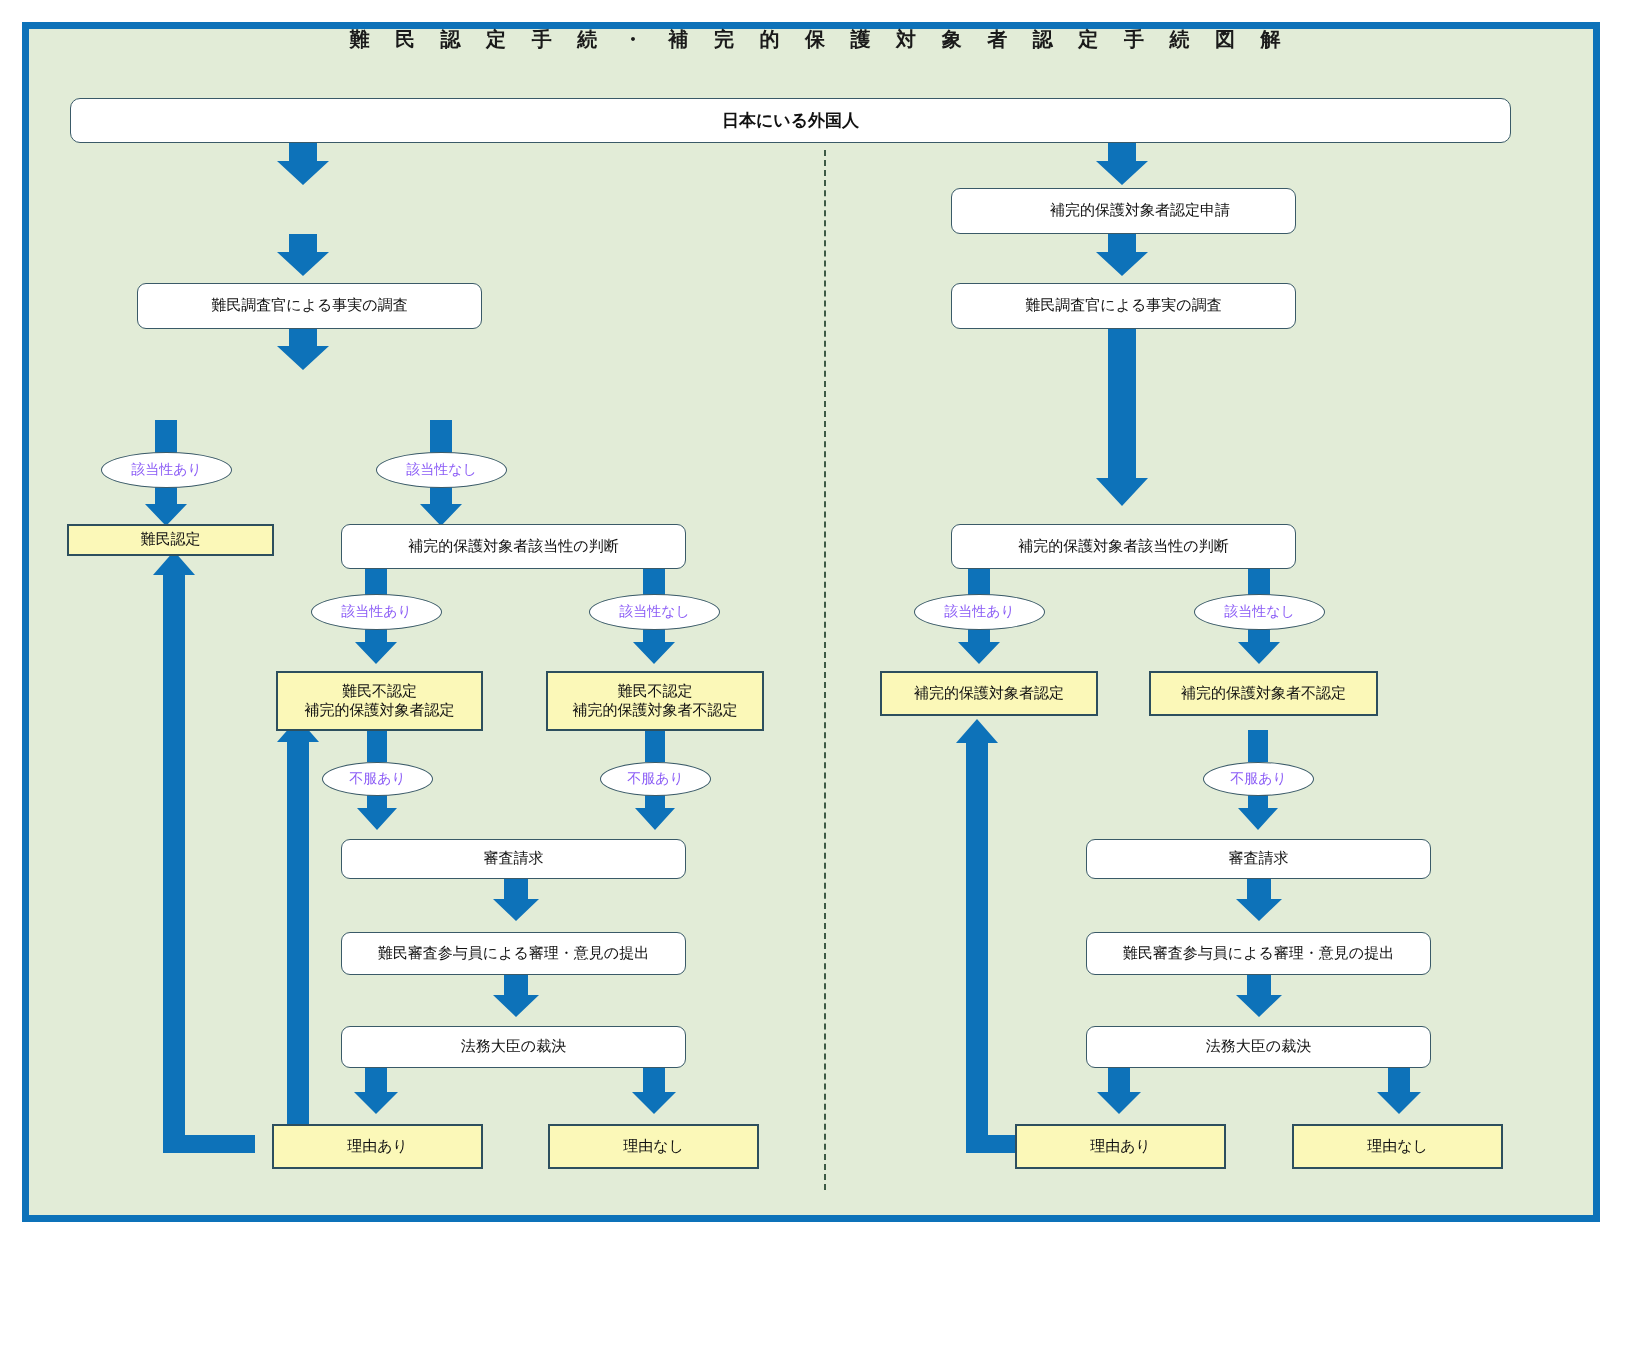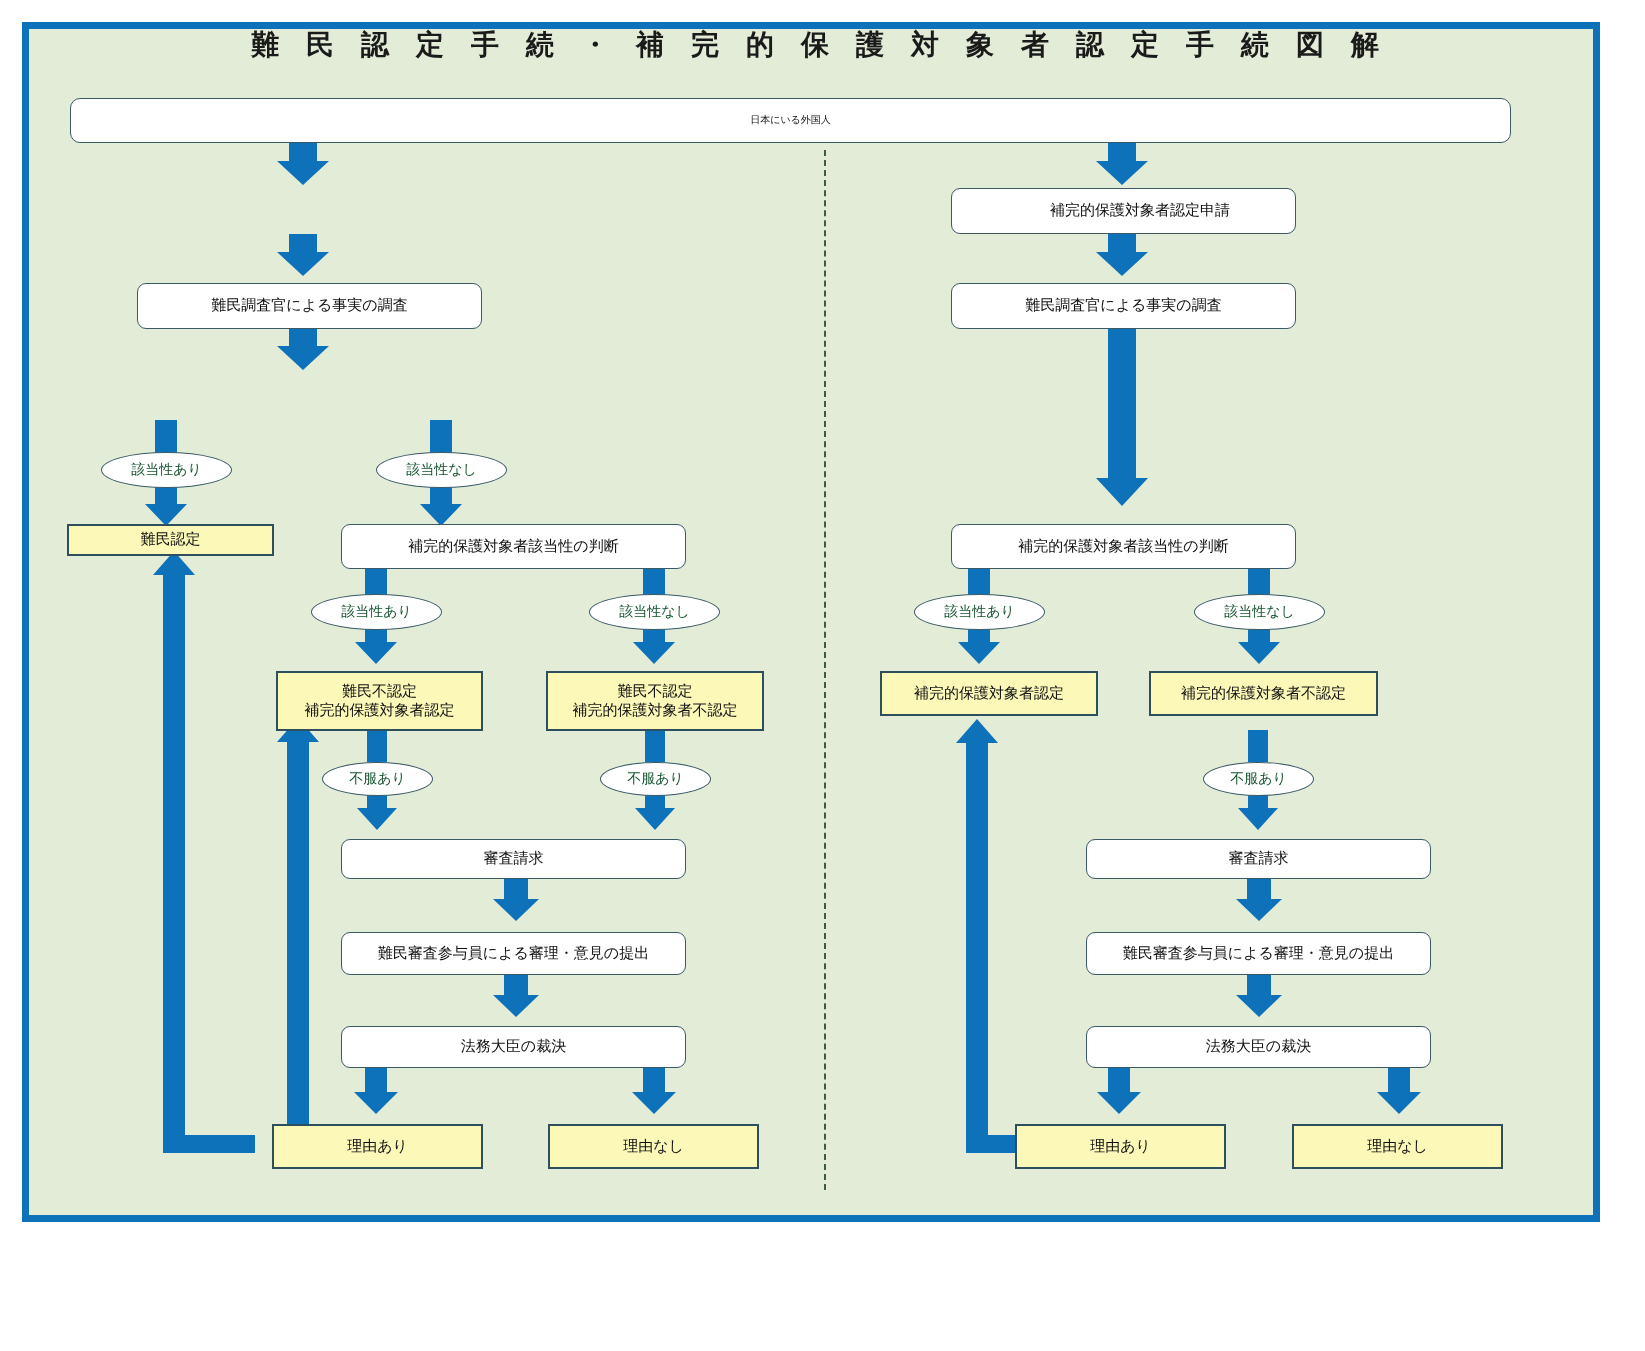--- a/index.html
+++ b/index.html
@@ -2,32 +2,32 @@
 <html><head>
 <meta charset="utf-8">
 <style>
   html,body{margin:0;padding:0;background:#fff;}
   body{font-family:"DejaVu Sans","Liberation Sans",sans-serif;}
   #root{position:relative;width:1645px;height:1351px;overflow:hidden;background:#ffffff;}
   #frame{position:absolute;left:22px;top:22px;width:1578px;height:1200px;
          border:7px solid #0d72b9;background:#e2ecd7;box-sizing:border-box;}
 
   .title{position:absolute;left:120px;top:26px;width:1400px;text-align:center;
-         font-size:28px;font-weight:700;color:#1a1a1a;letter-spacing:10px;
-         font-family:Liberation Serif, serif;}
+         font-size:20px;font-weight:700;color:#1a1a1a;letter-spacing:10px;
+         font-family:Liberation Sans, sans-serif;}
 
   .node{position:absolute;box-sizing:border-box;display:flex;align-items:center;
         justify-content:center;text-align:center;line-height:1.28;
         font-size:15px;color:#111;background:#ffffff;border:1px solid #3a5a68;
         border-radius:9px;}
   .node.yellow{background:#fbf8b8;border:2px solid #2d4f5e;border-radius:0;}
   .node.topbox{border-radius:10px;}
 
   .pill{position:absolute;box-sizing:border-box;display:flex;align-items:center;
-        justify-content:center;text-align:center;font-size:14px;color:#14532d;
+        justify-content:center;text-align:center;font-size:14px;color:#8b5cf6;
         background:#ffffff;border:1px solid #3a5a68;border-radius:50%;}
 
   .dashed{position:absolute;border-left:2px dashed #3d5a45;}
 
   svg.arrows{position:absolute;left:0;top:0;width:1645px;height:1351px;
              pointer-events:none;}
 </style>
 </head>
 <body>
 
@@ -107,21 +107,21 @@
       <path d="M1388,1068 h22 v24 h11 l-22,22 l-22,-22 h11 v-24 z"></path>
 
       <path d="M972,1153 h58 v-18 h-42 v-392 h10 l-21,-24 l-21,24 h10 v410 z"></path>
     </g>
   </svg>
 
   <div class="title">難 民 認 定 手 続 ・ 補 完 的 保 護 対 象 者 認 定 手 続 図 解</div>
 
   <div class="dashed" style="left:824px;top:150px;height:1040px;"></div>
 
-  <div class="node topbox" style="left:70px;top:98px;width:1441px;height:45px;font-size:10px;">日本にいる外国人</div>
+  <div class="node topbox" style="left:70px;top:98px;width:1441px;height:45px;font-size:17px;font-weight:bold;">日本にいる外国人</div>
 
 
   <div class="node" style="left:137px;top:283px;width:345px;height:46px;">難民調査官による事実の調査</div>
 
 
   <div class="pill" style="left:101px;top:452px;width:131px;height:36px;">該当性あり</div>
 
   <div class="pill" style="left:376px;top:452px;width:131px;height:36px;">該当性なし</div>
 
   <div class="node yellow" style="left:67px;top:524px;width:207px;height:32px;">難民認定</div>

